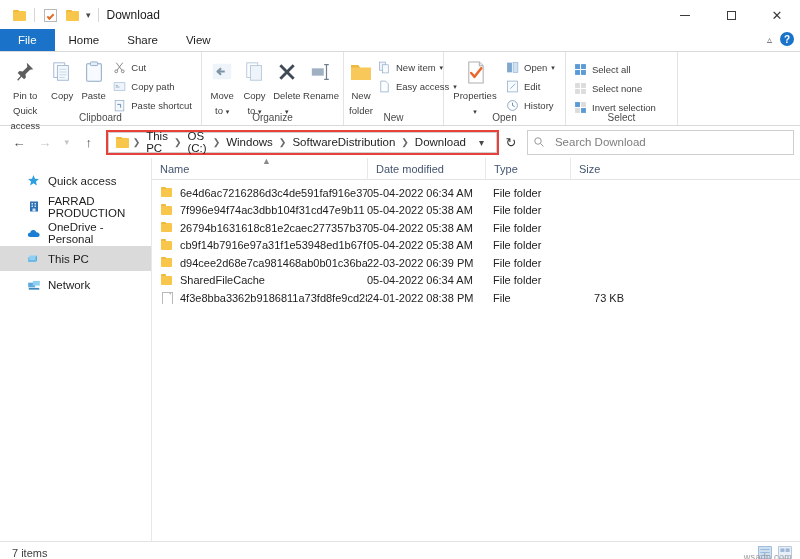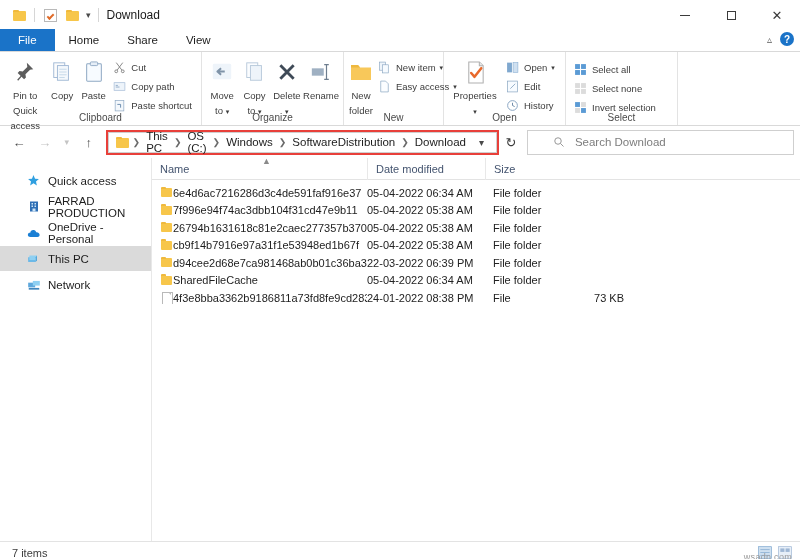--- a/index.html
+++ b/index.html
@@ -125,21 +125,21 @@
     font-size:11.5px; color:#1d1d1d; padding: 2px 5px;
   }
   .crumbsep { font-size:9px; color:#6a6a6a; padding:0 1px; }
   .addrcaret { font-size:10px; color:#4a4a4a; padding: 0 8px; }
   .refresh {
     width:24px;height:25px;display:flex;align-items:center;justify-content:center;
     font-size:13px;color:#3b3b3b;
   }
   .searchbox {
     width: 268px; height:25px; border:1px solid #cfcfcf; margin-left:4px;
-    display:flex; align-items:center; padding: 0 24px; gap:8px; background:#fff;
+    display:flex; align-items:center; padding: 0 4px; gap:8px; background:#fff;
   }
   .searchbox .ph { font-size:11.5px; color:#7d7d7d; }
 
   
   .content { display:flex; height: 383px; }
   .navpane {
     width: 152px; background:#fff; padding-top: 10px; position:relative;
     border-right: 1px solid #e8e8e8;
   }
   .navitem {
@@ -162,21 +162,21 @@
   .c-date { width: 118px; }
   .c-type { width: 85px; }
   .c-size { width: 62px; }
   .sortarrow {
     position:absolute; left: 110px; top: -2px; font-size:9px; color:#8a8a8a;
   }
   .row {
     height: 17.5px; display:flex; align-items:center; font-size:11px; color:#1d1d1d;
   }
   .cell { display:flex; align-items:center; overflow:hidden; white-space:nowrap; }
-  .r-name { width:215px; padding-left:8px; }
+  .r-name { width:215px; padding-left:8px; gap:7px; }
   .r-date { width:118px; color:#222; }
   .r-type { width:85px; padding-left:8px; color:#222; }
   .r-size { width:62px; padding-left:8px; justify-content:flex-end; padding-right:8px; color:#222; }
 
   .ficon { width:13px; height:12px; position:relative; flex:none; }
   .ficon.folder:before{
     content:""; position:absolute; left:1px; top:1.5px; width:11px; height:9px;
     background:#f7c64a; border-radius:0 1px 1px 1px;
   }
   .ficon.folder:after{
@@ -595,20 +595,23 @@
 
     <div class="filepane">
       <div class="colhead">
         <div class="col c-name">
           <span>Name</span>
           <span class="sortarrow">▲</span>
         </div>
         <div class="col c-date">
           <span>Date modified</span>
         </div>
+        <div class="col c-type">
+          <span>Type</span>
+        </div>
         <div class="col c-size">
           <span>Size</span>
         </div>
       </div>
 
       <div style="padding-top:4px;">
         <div class="row">
           <div class="cell r-name">
             <span class="ficon folder"></span>
             <span>6e4d6ac7216286d3c4de591faf916e37</span>

